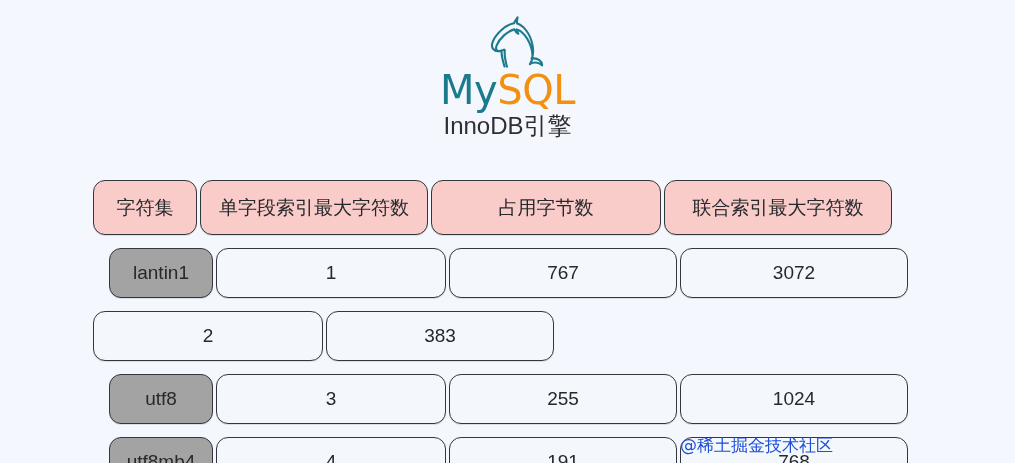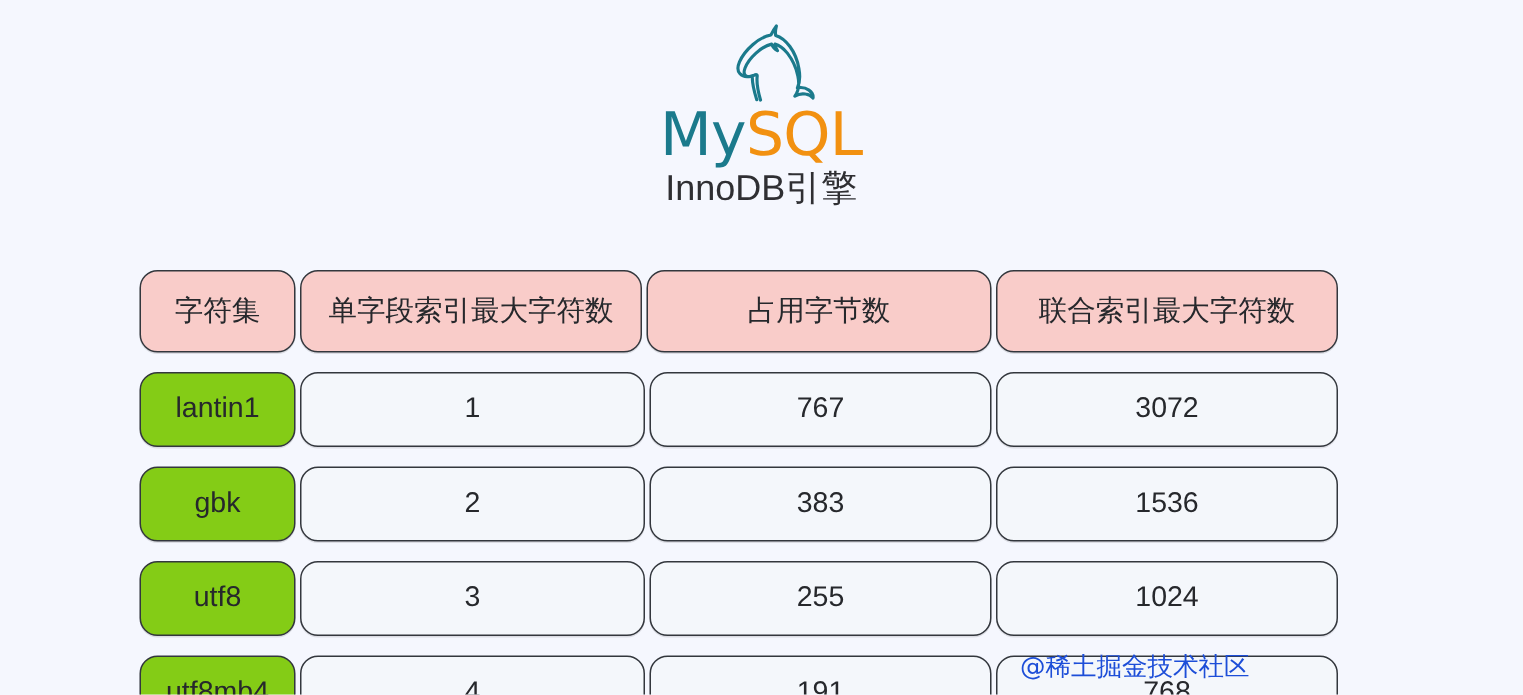--- a/index.html
+++ b/index.html
@@ -86,21 +86,22 @@
   }
   .row-header .cell {
     background: #f9ccc9;
     height: 55px;
     font-size: 19px;
   }
   .row-body .cell {
     height: 50px;
   }
   .row-body .cell.key {
-    background: #84cc16;
+    background: #a3a3a3;
+    margin-left: 16px;
   }
 
   .col-1 { width: 104px; flex: 0 0 104px; }
   .col-2 { width: 230px; flex: 0 0 230px; }
   .col-3 { width: 228px; flex: 0 0 228px; }
   .col-4 { width: 228px; flex: 0 0 228px; }
 
   
   .watermark {
     position: absolute;
@@ -139,24 +140,22 @@
     </div>
 
     <div class="row row-body">
       <div class="cell col-1 key">lantin1</div>
       <div class="cell col-2">1</div>
       <div class="cell col-3">767</div>
       <div class="cell col-4">3072</div>
     </div>
 
     <div class="row row-body">
-      <div class="cell col-1 key">gbk</div>
       <div class="cell col-2">2</div>
       <div class="cell col-3">383</div>
-      <div class="cell col-4">1536</div>
     </div>
 
     <div class="row row-body">
       <div class="cell col-1 key">utf8</div>
       <div class="cell col-2">3</div>
       <div class="cell col-3">255</div>
       <div class="cell col-4">1024</div>
     </div>
 
     <div class="row row-body">

